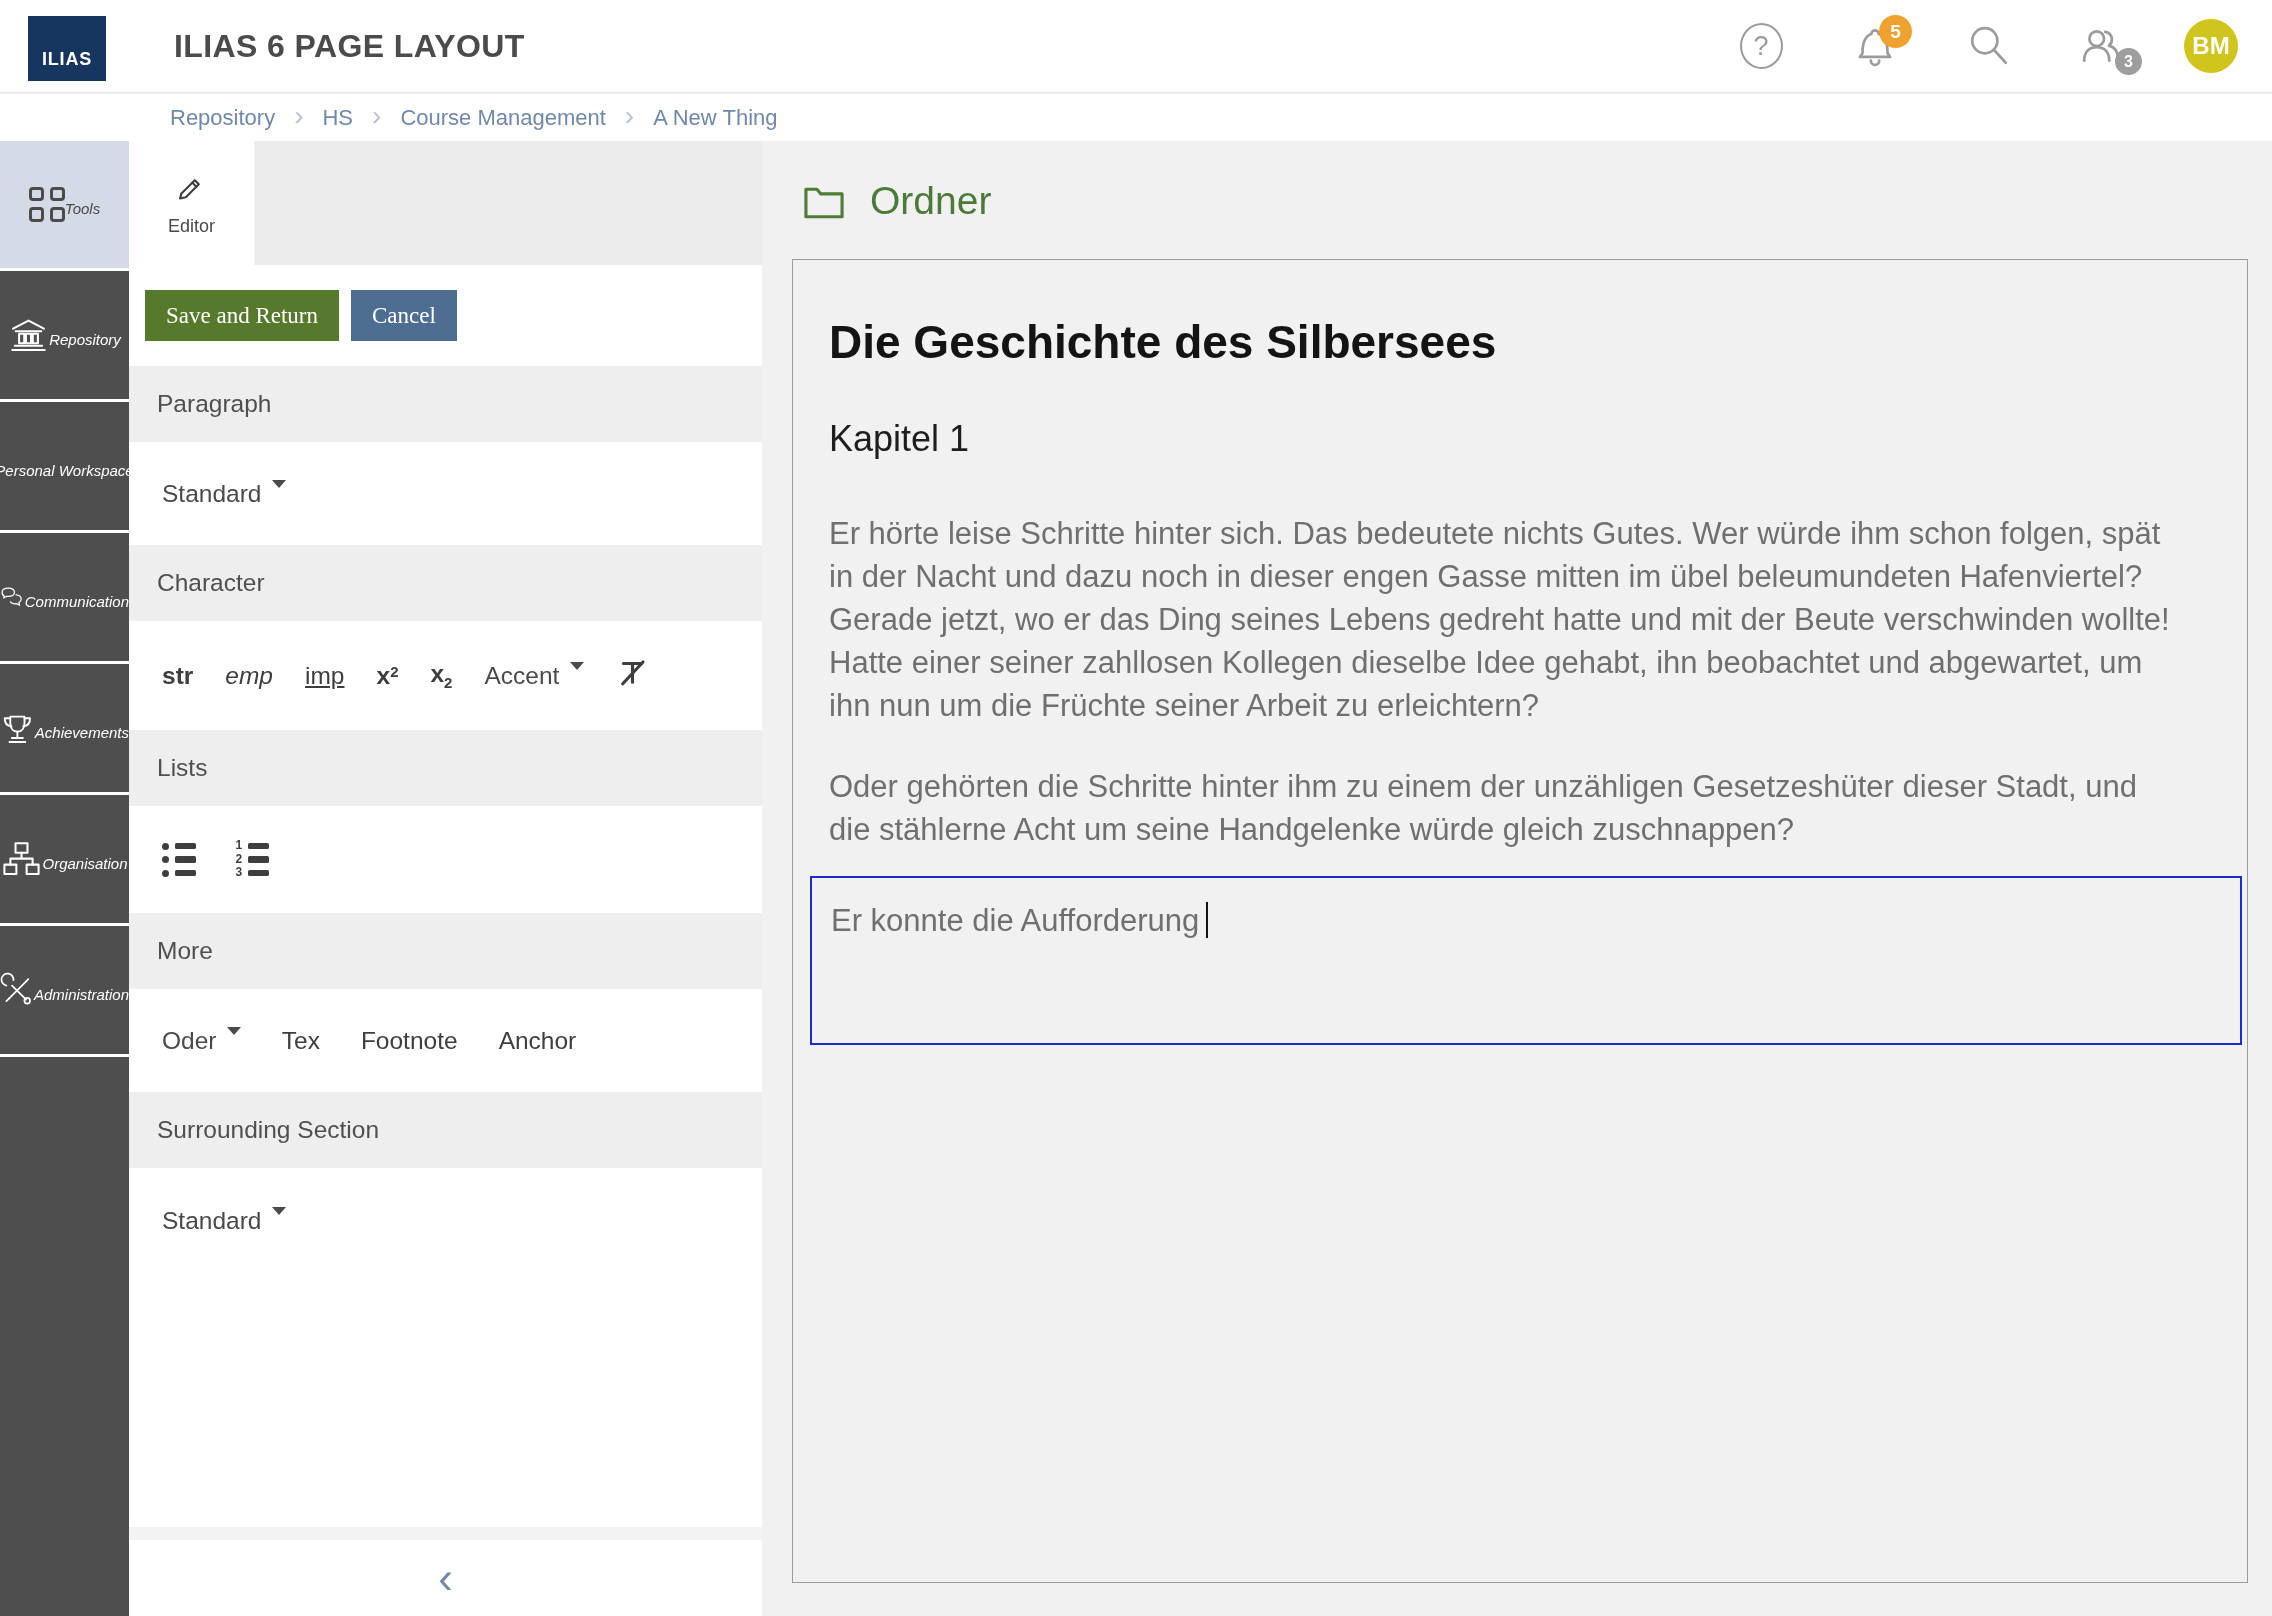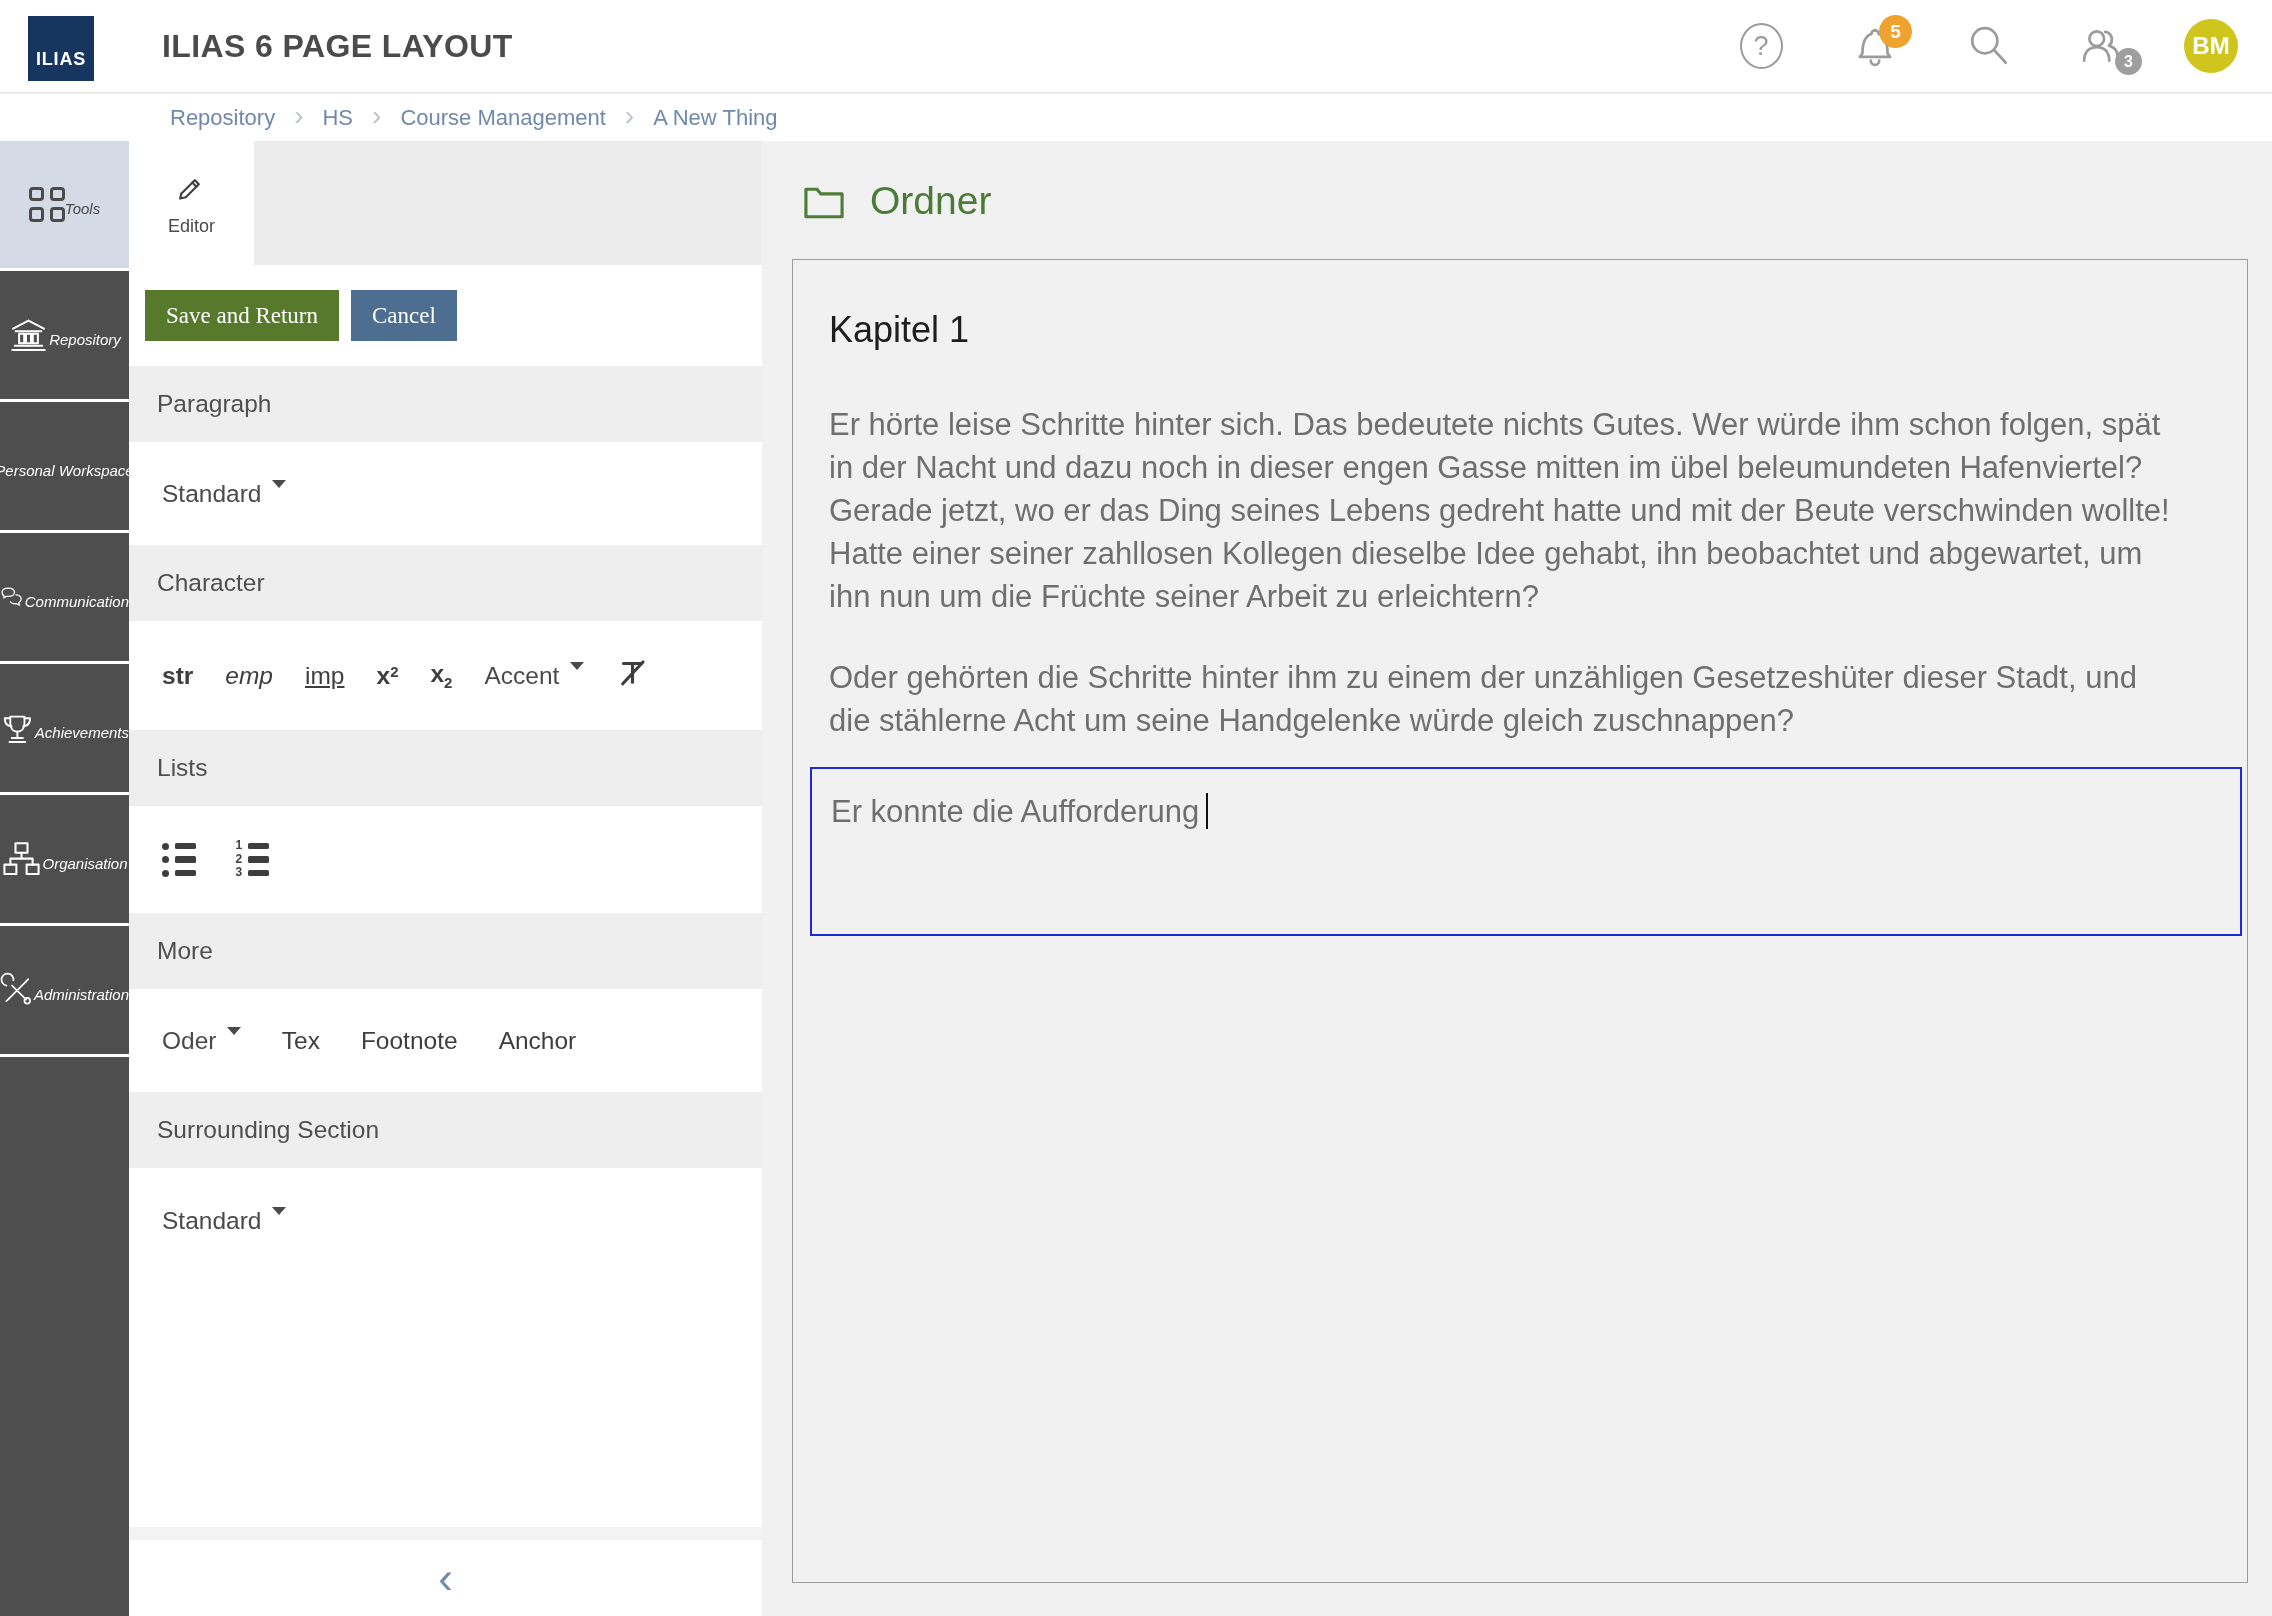--- a/index.html
+++ b/index.html
@@ -3,21 +3,21 @@
 <meta charset="utf-8">
 <style>
   * { margin:0; padding:0; box-sizing:border-box; }
   html,body { width:2273px; height:1616px; overflow:hidden;
     font-family:"Liberation Sans", sans-serif; background:#f1f1f1; }
 
   
   .header-top { position:absolute; left:0; top:0; width:2273px; height:93px;
     background:#ffffff; border-bottom:0.8px solid #e5e5e5;
     display:flex; align-items:center; z-index:5; }
-  .logo { width:66px; height:65px; margin-left:28px; margin-top:4.7px;
+  .logo { width:78px; height:65px; margin-left:28px; margin-top:4.7px;
     background:#17365f; color:#ffffff; display:flex; align-items:flex-end;
     justify-content:center; padding-bottom:11px;
     font-size:18px; font-weight:700; letter-spacing:0.8px; }
   .app-title { margin-left:68px; font-size:32px; font-weight:700;
     color:#4b4b4b; letter-spacing:0.4px; }
   .header-icons { margin-left:auto; margin-right:35px; display:flex;
     align-items:center; }
   .hicon { position:relative; margin-left:68px; width:46px; height:46px;
     display:flex; align-items:center; justify-content:center; cursor:pointer; }
   .hicon svg { width:46px; height:46px; stroke:#9b9b9b; fill:none;
@@ -352,20 +352,21 @@
 
 <div class="main">
   <div class="page-title">
     <svg viewBox="0 0 56 48">
       <path d="M5 44 V9 h14 l5 6 h27 v29 z"></path>
     </svg>
     <span class="page-title-text">Ordner</span>
   </div>
 
   <div class="content-box">
+    <div class="story-title">Die Geschichte des Silbersees</div>
     <div class="chapter">Kapitel 1</div>
     <div class="para">Er hörte leise Schritte hinter sich. Das bedeutete nichts Gutes. Wer würde ihm schon folgen, spät in der Nacht und dazu noch in dieser engen Gasse mitten im übel beleumundeten Hafenviertel? Gerade jetzt, wo er das Ding seines Lebens gedreht hatte und mit der Beute verschwinden wollte! Hatte einer seiner zahllosen Kollegen dieselbe Idee gehabt, ihn beobachtet und abgewartet, um ihn nun um die Früchte seiner Arbeit zu erleichtern?</div>
     <div class="para p2">Oder gehörten die Schritte hinter ihm zu einem der unzähligen Gesetzeshüter dieser Stadt, und die stählerne Acht um seine Handgelenke würde gleich zuschnappen?</div>
     <div class="editbox">
       <span class="editbox-text">Er konnte die Aufforderung</span><span class="cursor"></span>
     </div>
   </div>
 </div>
 
 

